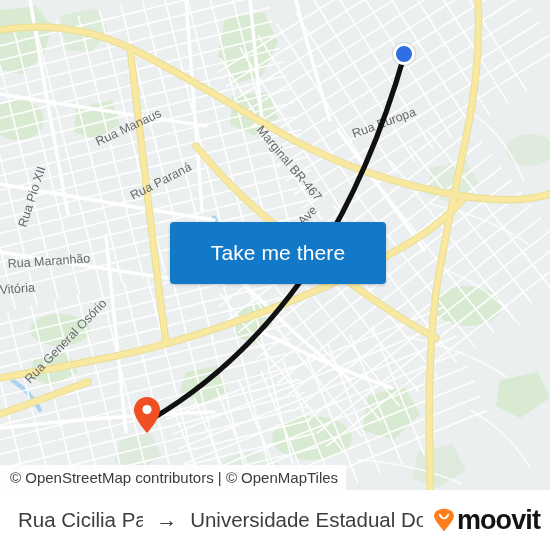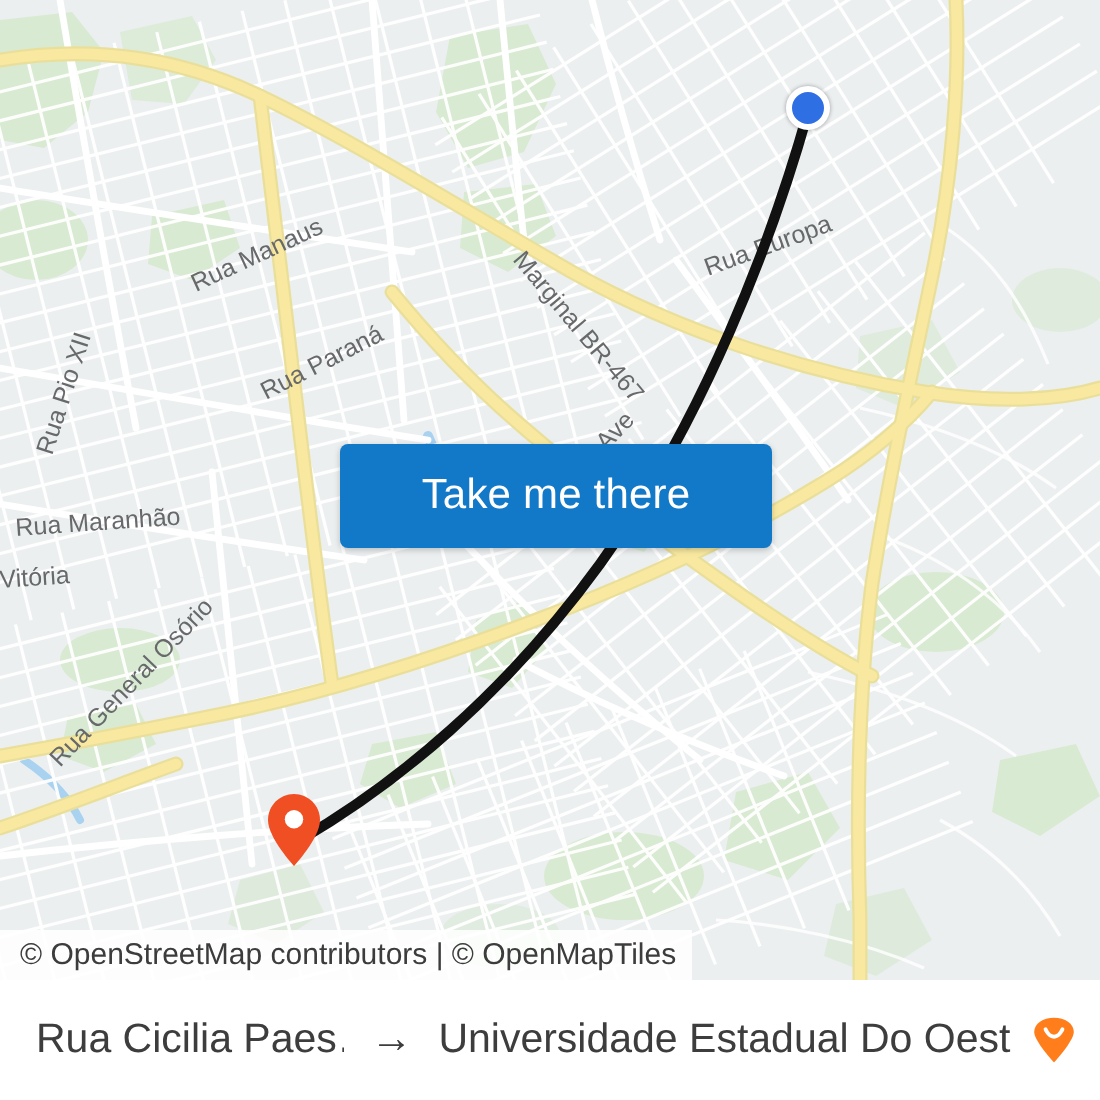--- a/index.html
+++ b/index.html
@@ -51,21 +51,21 @@
     width: 28px;
     height: 38px;
   }
 
   
   .cta-button {
     position: absolute;
     left: 170px;
     top: 222px;
     width: 216px;
-    height: 52px;
+    height: 62px;
     background: #1278c8;
     border: none;
     border-radius: 4px;
     color: #ffffff;
     font-family: "Liberation Sans", sans-serif;
     font-size: 21px;
     letter-spacing: .1px;
     line-height: 46px;
     text-align: center;
     padding: 0;
@@ -294,16 +294,17 @@
     <div class="trip">
       <span class="endpoint">Rua Cicilia Paes…</span>
       <span class="arrow">→</span>
       <span class="endpoint">Universidade Estadual Do Oeste…</span>
     </div>
     <div class="brand">
       <svg class="brand-mark" viewBox="0 0 24 26">
         <path d="M12 25.2 C12 25.2 1.2 13.6 1.2 8.6 C1.2 3.9 6 0.8 12 0.8 C18 0.8 22.8 3.9 22.8 8.6 C22.8 13.6 12 25.2 12 25.2 Z" fill="#ff7e1b"></path>
         <path d="M7.4 7.2 C7.4 7.2 9.2 11.2 12 11.2 C14.8 11.2 16.6 7.2 16.6 7.2" stroke="#ffffff" stroke-width="2.1" fill="none" stroke-linecap="round"></path>
       </svg>
+      <span class="brand-text">moovit</span>
     </div>
   </div>
 
 </div>
 
 </body></html>

